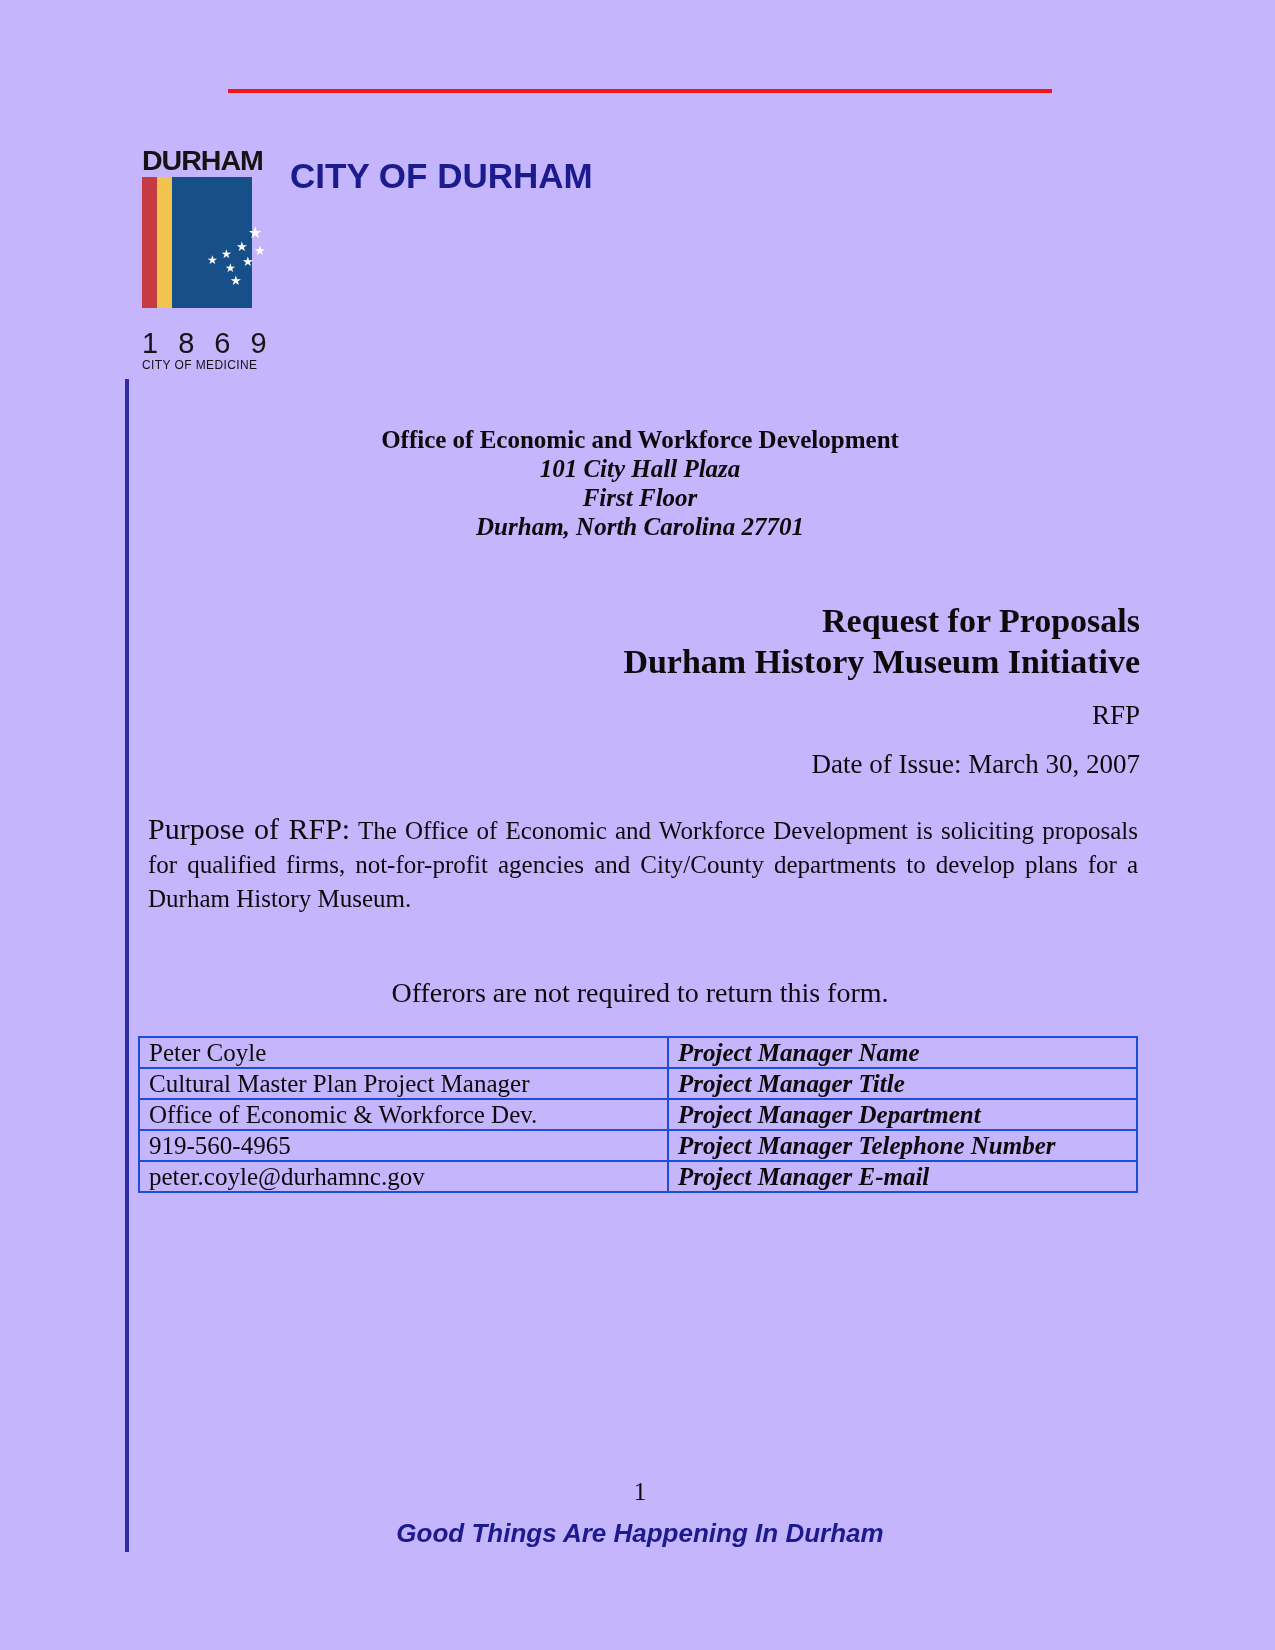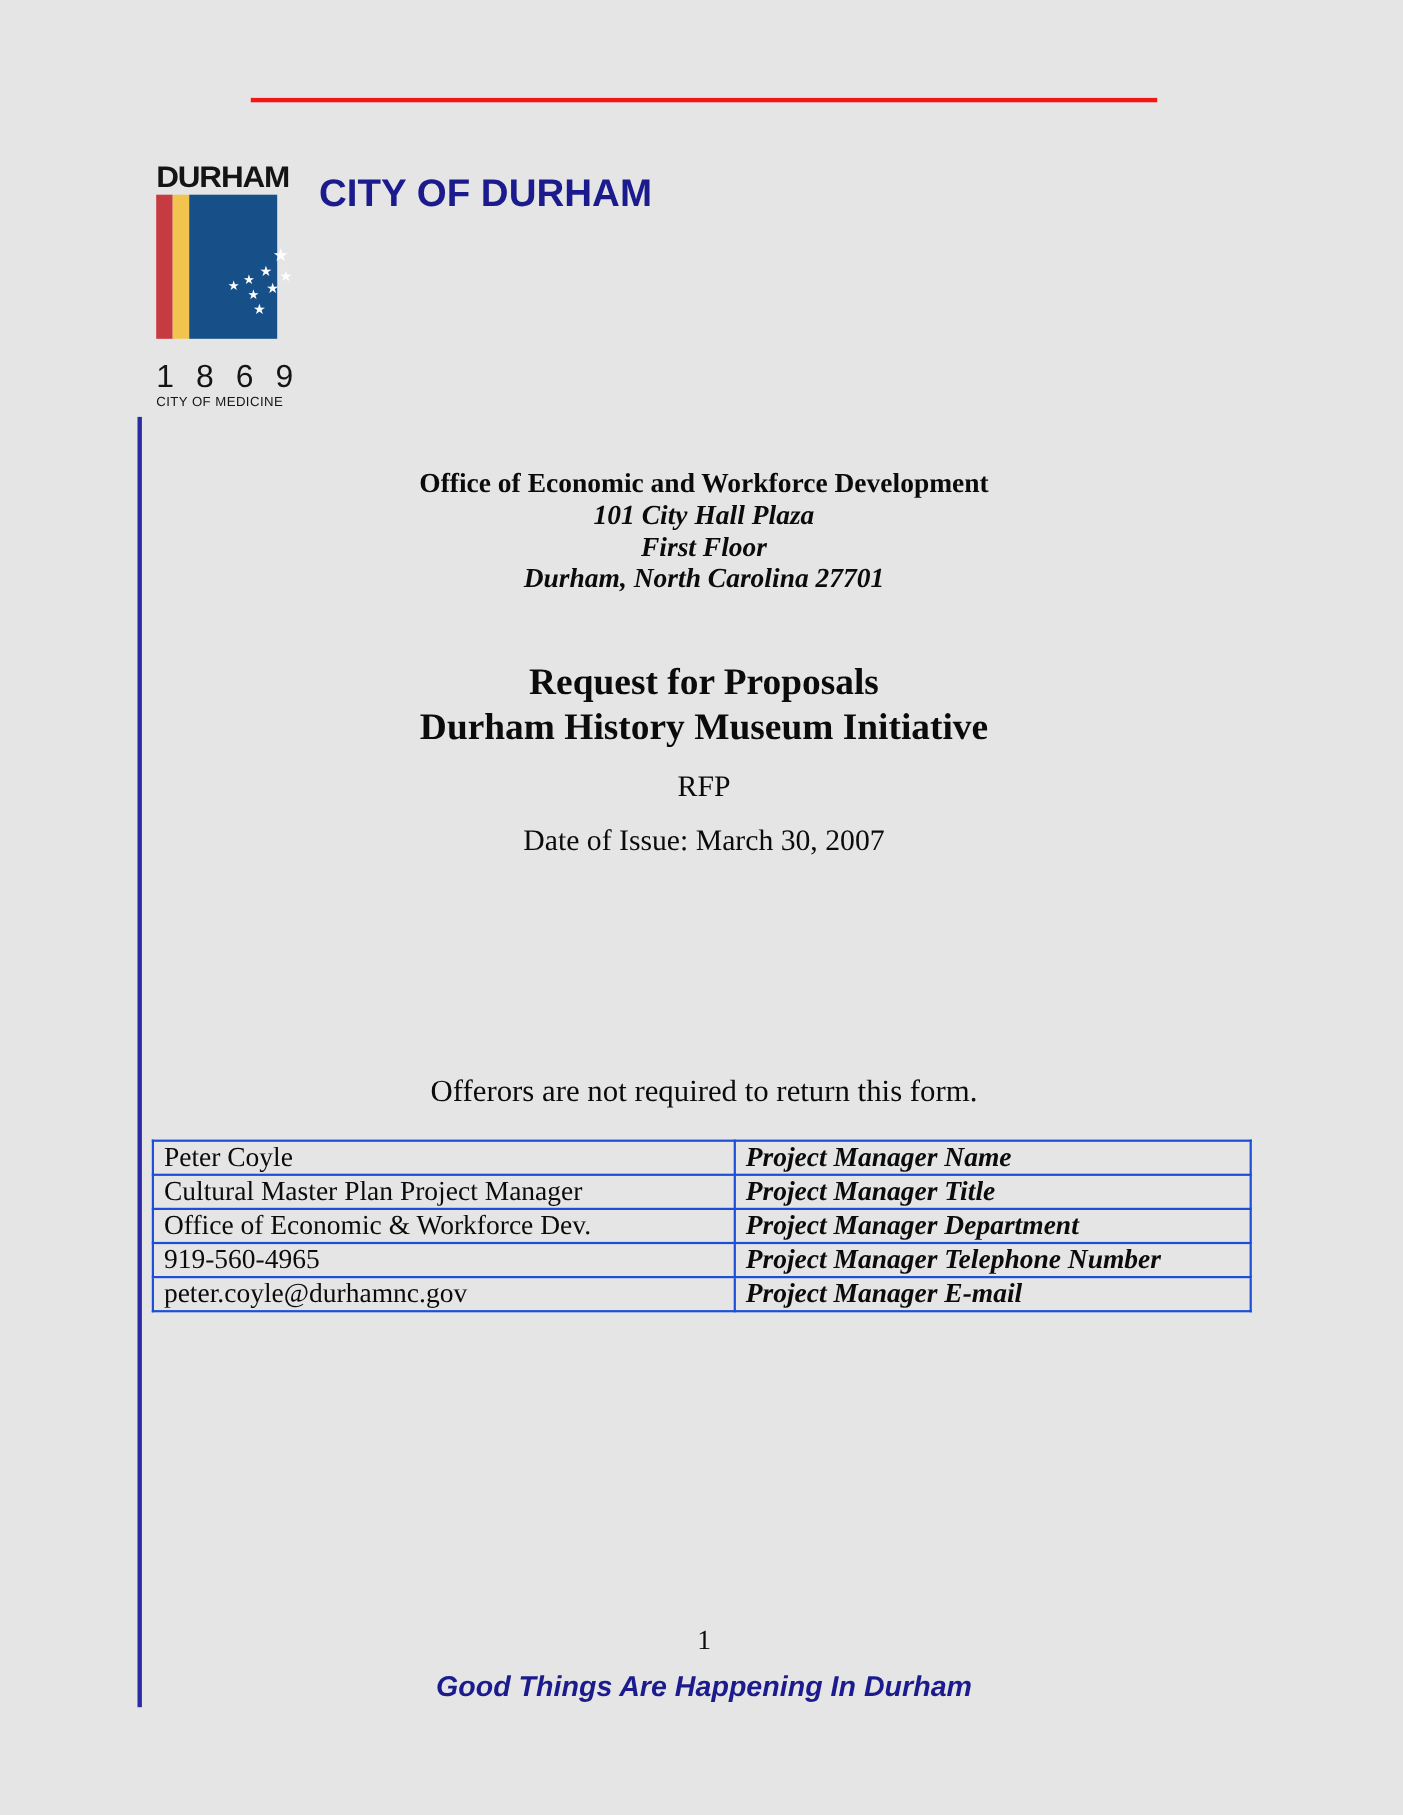--- a/index.html
+++ b/index.html
@@ -1,19 +1,19 @@
 <!DOCTYPE html>
 <html><head>
 <meta charset="utf-8">
 <style>
   html,body{margin:0;padding:0;background:#888;}
   .page{
     position:relative;
     width:1275px;height:1650px;
-    background:#e5e5e5;
+    background:#c4b5fd;
     margin:0 auto;
     overflow:hidden;
     font-family:"Liberation Serif", serif;
     color:#0b0b0b;
   }
   
   .red-rule{position:absolute;left:228px;top:89px;width:824px;height:4px;background:#f11717;}
   
   .blue-rule{position:absolute;left:125px;top:379px;width:4px;height:1173px;background:#2b2ba3;}
   
@@ -50,21 +50,21 @@
   .city-title{
     position:absolute;left:290px;top:158px;
     font-family:"Liberation Sans", sans-serif;
     font-weight:900;font-size:35px;line-height:36px;
     color:#1b1b8e;letter-spacing:0px;white-space:nowrap;
   }
   
   .content{position:absolute;left:140px;width:1000px;}
   .address-block{top:425px;text-align:center;font-weight:bold;font-size:25px;line-height:29px;}
   .address-block .it{font-style:italic;}
-  .title-block{top:600px;text-align:center;}
+  .title-block{top:600px;text-align:right;}
   .title-main{font-weight:bold;font-size:34px;line-height:41px;}
   .title-sub{font-size:27px;line-height:32px;margin-top:17px;}
   .purpose{
     top:812px;left:148px;width:990px;
     font-size:25px;line-height:34px;text-align:justify;
   }
   .purpose-label{font-size:30px;}
   .notice{top:942px;text-align:center;font-size:28px;line-height:32px;margin-top:35px;}
   
   .contact-table{
@@ -125,20 +125,24 @@
     <div class="it">Durham, North Carolina 27701</div>
   </div>
 
   <div class="content title-block">
     <div class="title-main">Request for Proposals</div>
     <div class="title-main">Durham History Museum Initiative</div>
     <div class="title-sub">RFP</div>
     <div class="title-sub">Date of Issue: March 30, 2007</div>
   </div>
 
+  <div class="content purpose">
+    <span class="purpose-label">Purpose of RFP:</span>
+    <span>The Office of Economic and Workforce Development is soliciting proposals for qualified firms, not-for-profit agencies and City/County departments to develop plans for a Durham History Museum.</span>
+  </div>
 
   <div class="content notice">Offerors are not required to return this form.</div>
 
   <table class="contact-table">
     <tbody>
       <tr>
         <td class="val">Peter Coyle</td>
         <td class="lab">Project Manager Name</td>
       </tr>
       <tr>

